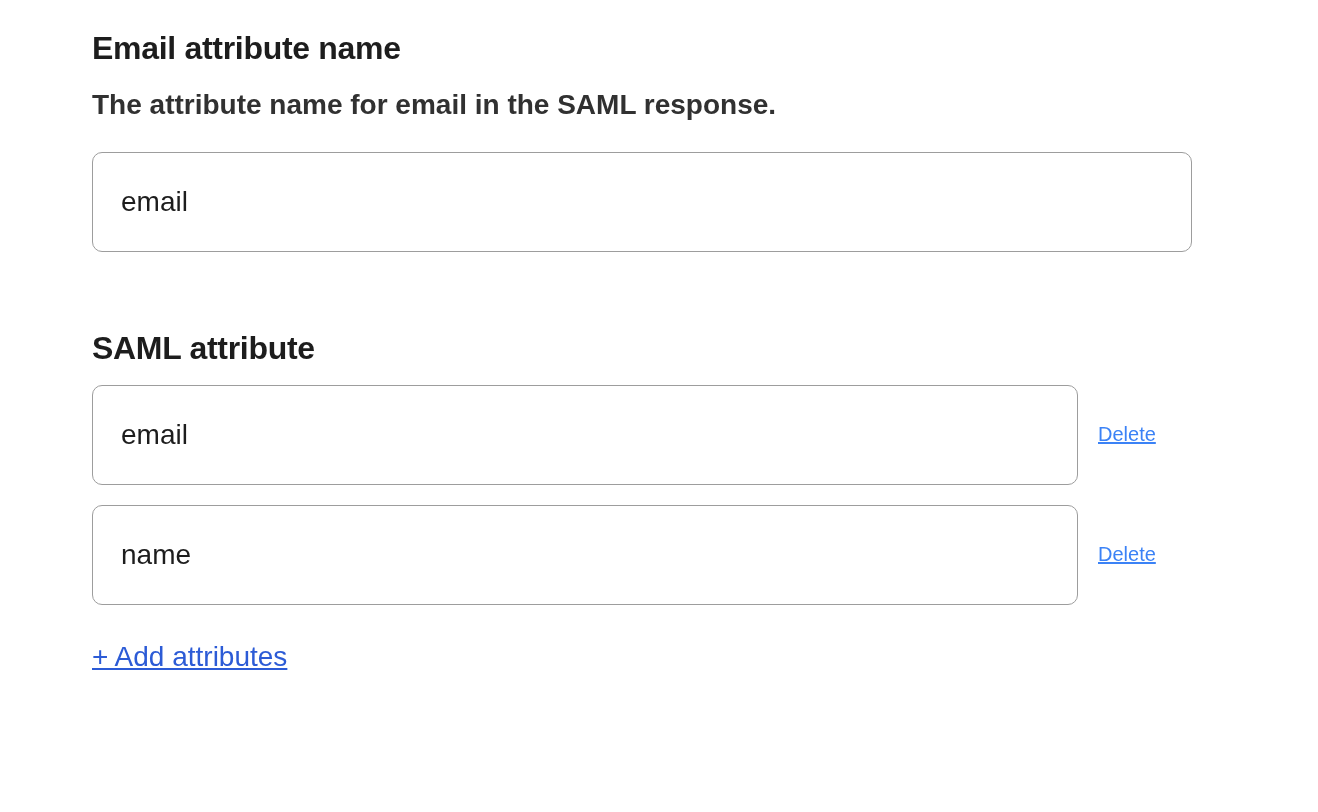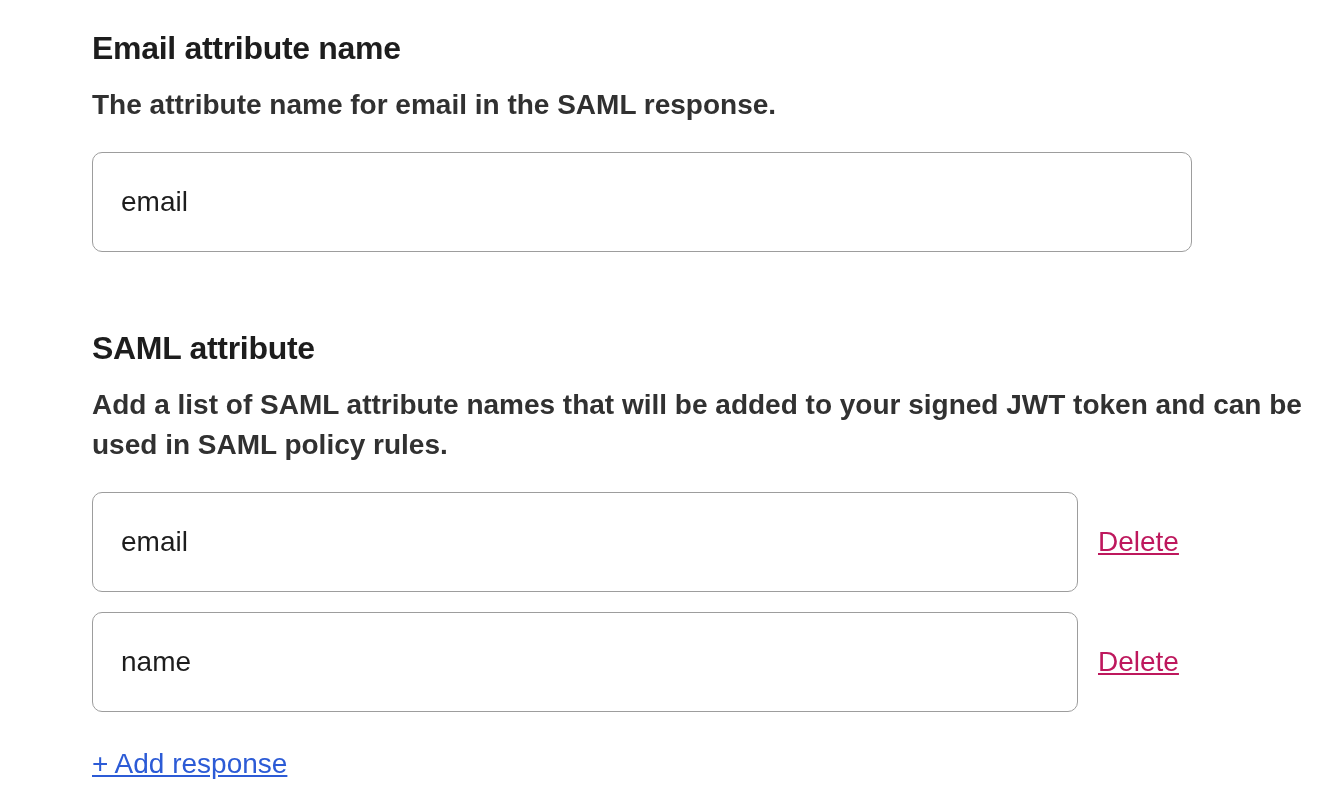--- a/index.html
+++ b/index.html
@@ -58,22 +58,22 @@
       border: 1.5px solid #9d9d9d;
       border-radius: 10px;
       padding: 0 28px;
       font-size: 28px;
       color: #1d1d1d;
       font-family: inherit;
       background: #ffffff;
       outline: none;
     }
     .delete-link {
-      font-size: 28px;
-      color: #be185d;
+      font-size: 20px;
+      color: #3b82f6;
       text-decoration: underline;
       cursor: pointer;
       background: none;
       border: none;
       font-family: inherit;
       padding: 0;
     }
     .add-attr-link {
       font-size: 28px;
       color: #2c5bd6;
@@ -99,31 +99,30 @@
   <h2 class="section-heading">Email attribute name</h2>
 
   <p class="section-description">The attribute name for email in the SAML response.</p>
 
   <input type="text" class="text-input" value="email" style="">
 
   <div class="section-gap"></div>
 
   <h2 class="section-heading">SAML attribute</h2>
 
-  <p class="section-description">Add a list of SAML attribute names that will be added to your signed JWT token and can be used in SAML policy rules.</p>
 
   <div class="attr-list">
 
     <div class="attr-row">
       <input type="text" class="attr-input" value="email" style="">
       <button class="delete-link">Delete</button>
     </div>
 
     <div class="attr-row">
       <input type="text" class="attr-input" value="name" style="">
       <button class="delete-link">Delete</button>
     </div>
 
   </div>
 
-  <button class="add-attr-link">+ Add response</button>
+  <button class="add-attr-link">+ Add attributes</button>
 
 </div>
 
 </body></html>

